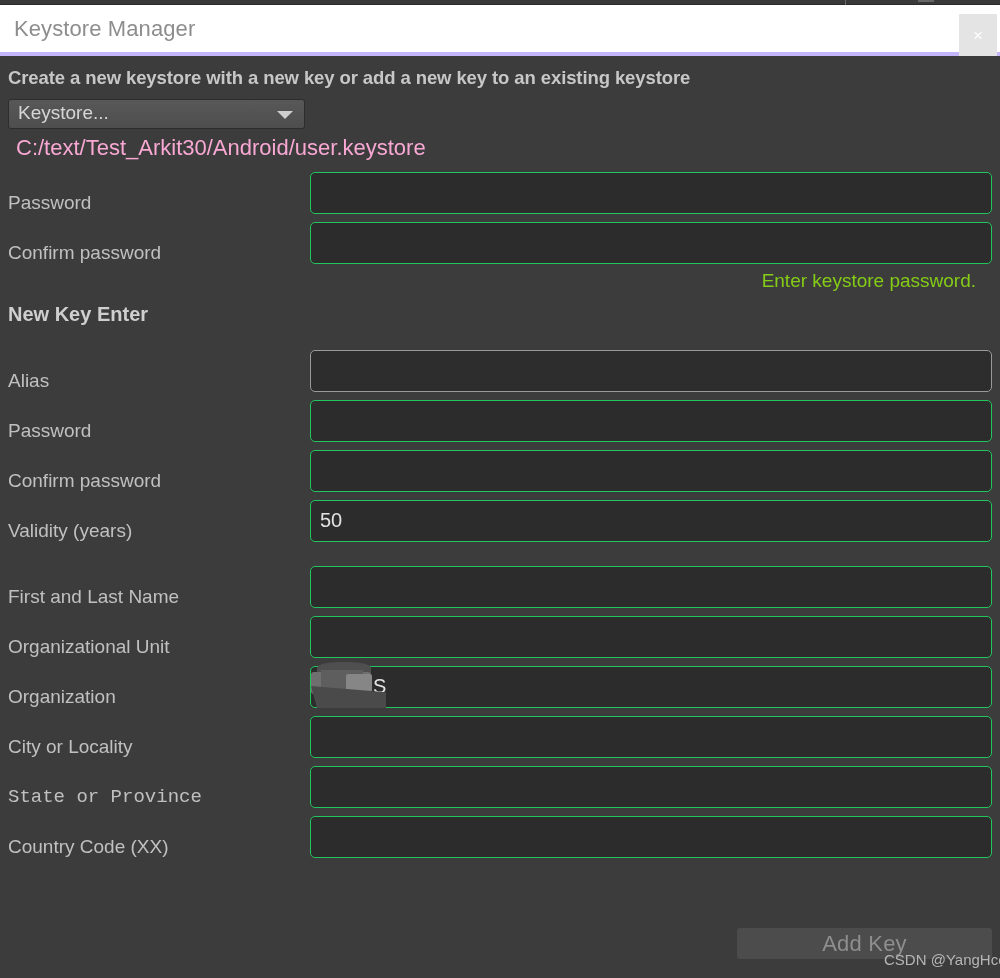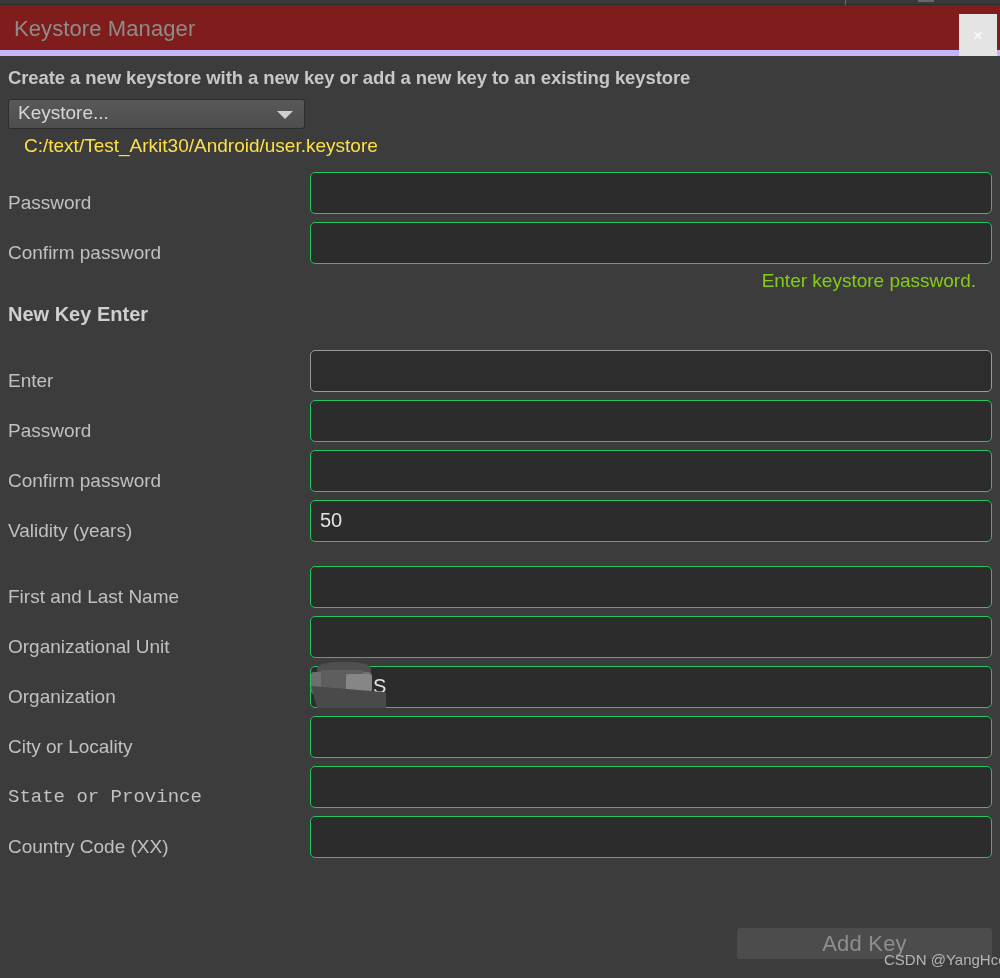--- a/index.html
+++ b/index.html
@@ -43,22 +43,22 @@
     width: 16px; height: 2px;
     background: #8e8e8e;
     opacity: .55;
   }
 
   
   .titlebar {
     position: absolute;
     left: 0; top: 5px;
     width: 1000px; height: 51px;
-    background: #7f1d1d;
-    border-bottom: 6px solid #c4b5fd;
+    background: #ffffff;
+    border-bottom: 4px solid #c4b5fd;
     box-sizing: border-box;
   }
   .titlebar-title {
     position: absolute;
     left: 14px;
     top: 11px;
     font-size: 22px;
     color: #8d8d8d;
     letter-spacing: .1px;
     white-space: nowrap;
@@ -132,24 +132,24 @@
     right: 11px;
     top: 11px;
     width: 0; height: 0;
     border-left: 8px solid transparent;
     border-right: 8px solid transparent;
     border-top: 8px solid #cfcfcf;
   }
 
   .keystore-path {
     position: absolute;
-    left: 24px;
+    left: 16px;
     top: 79px;
-    font-size: 19px;
-    color: #fde047;
+    font-size: 22px;
+    color: #f9a8d4;
     white-space: nowrap;
   }
 
   
   .field-label {
     position: absolute;
     font-size: 19px;
     color: #c0c0c0;
     white-space: nowrap;
     margin-top: 12px;
@@ -302,21 +302,21 @@
 
     <div class="field-label" style="top:174px;left:8px;">Confirm password</div>
     <div class="field-input" style="top:166px;">
       <span class="field-value"></span>
     </div>
 
     <div class="hint-text" style="top:214px;">Enter keystore password.</div>
 
     <div class="section-heading" style="top:247px;">New Key Enter</div>
 
-    <div class="field-label" style="top:302px;left:8px;">Enter</div>
+    <div class="field-label" style="top:302px;left:8px;">Alias</div>
     <div class="field-input focused" style="top:294px;">
       <span class="field-value"></span>
     </div>
 
     <div class="field-label" style="top:352px;left:8px;">Password</div>
     <div class="field-input" style="top:344px;">
       <span class="field-value"></span>
     </div>
 
     <div class="field-label" style="top:402px;left:8px;">Confirm password</div>

